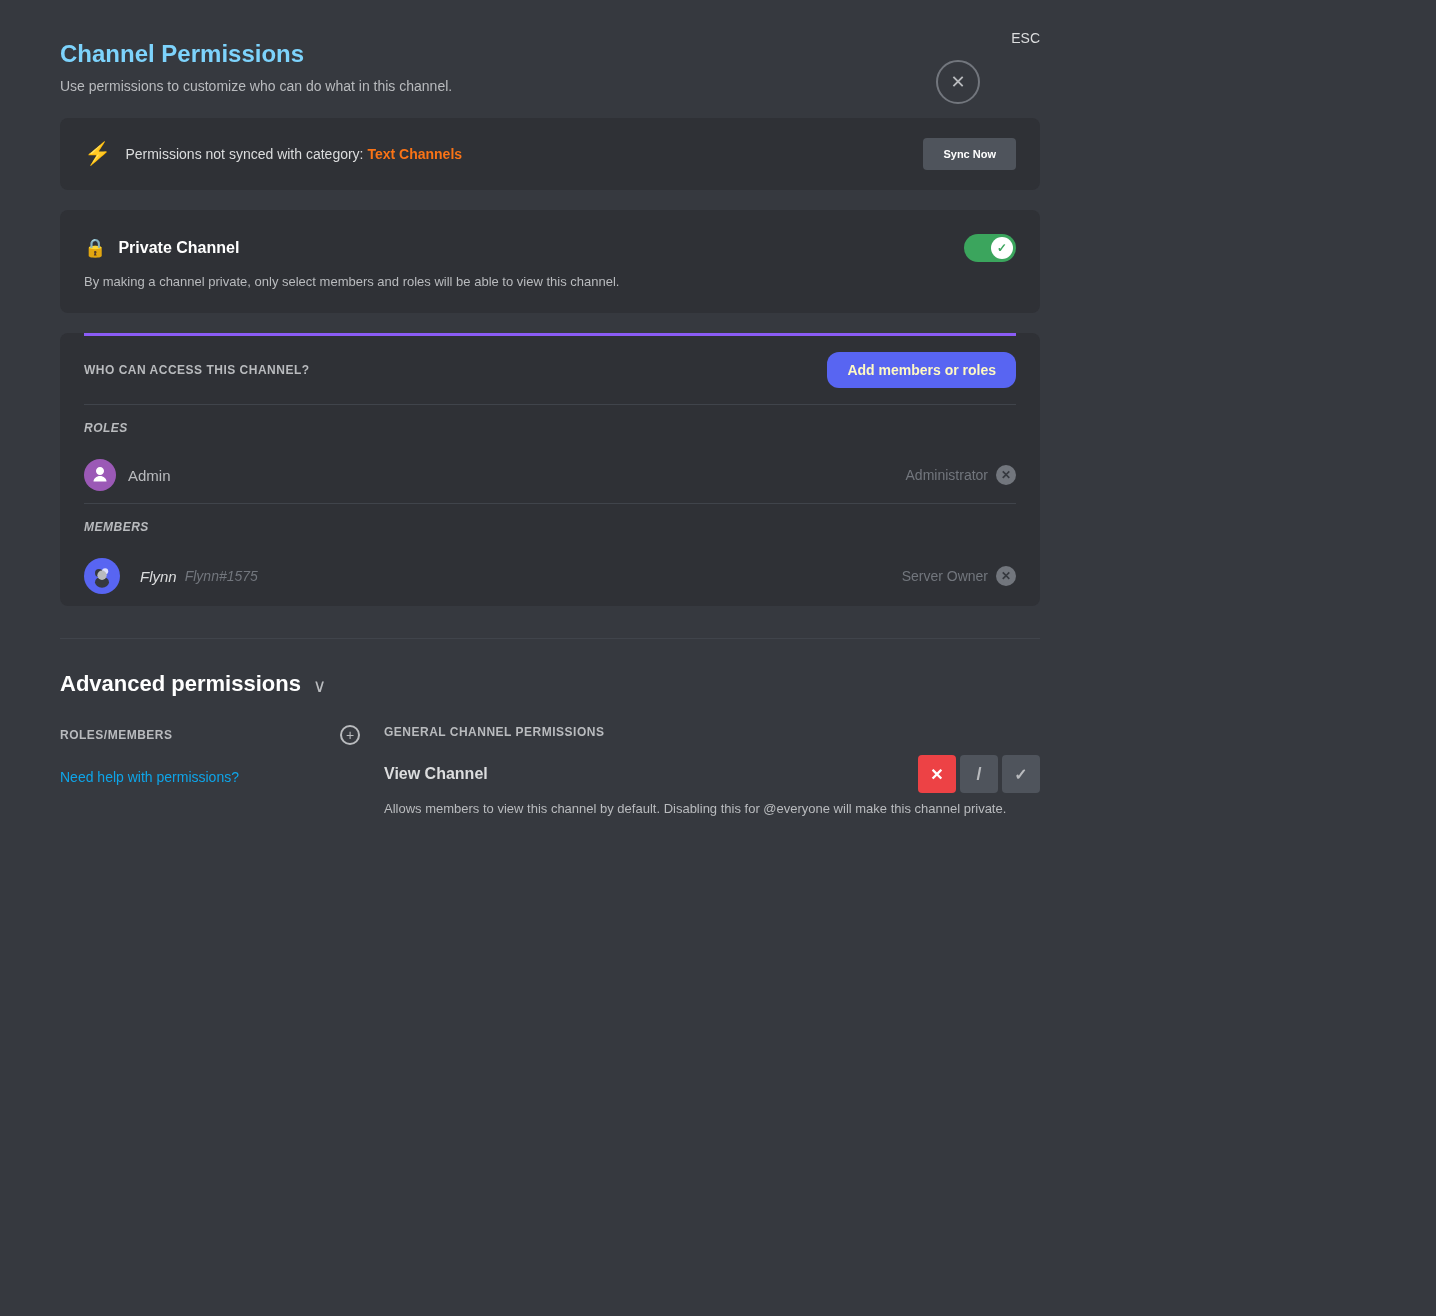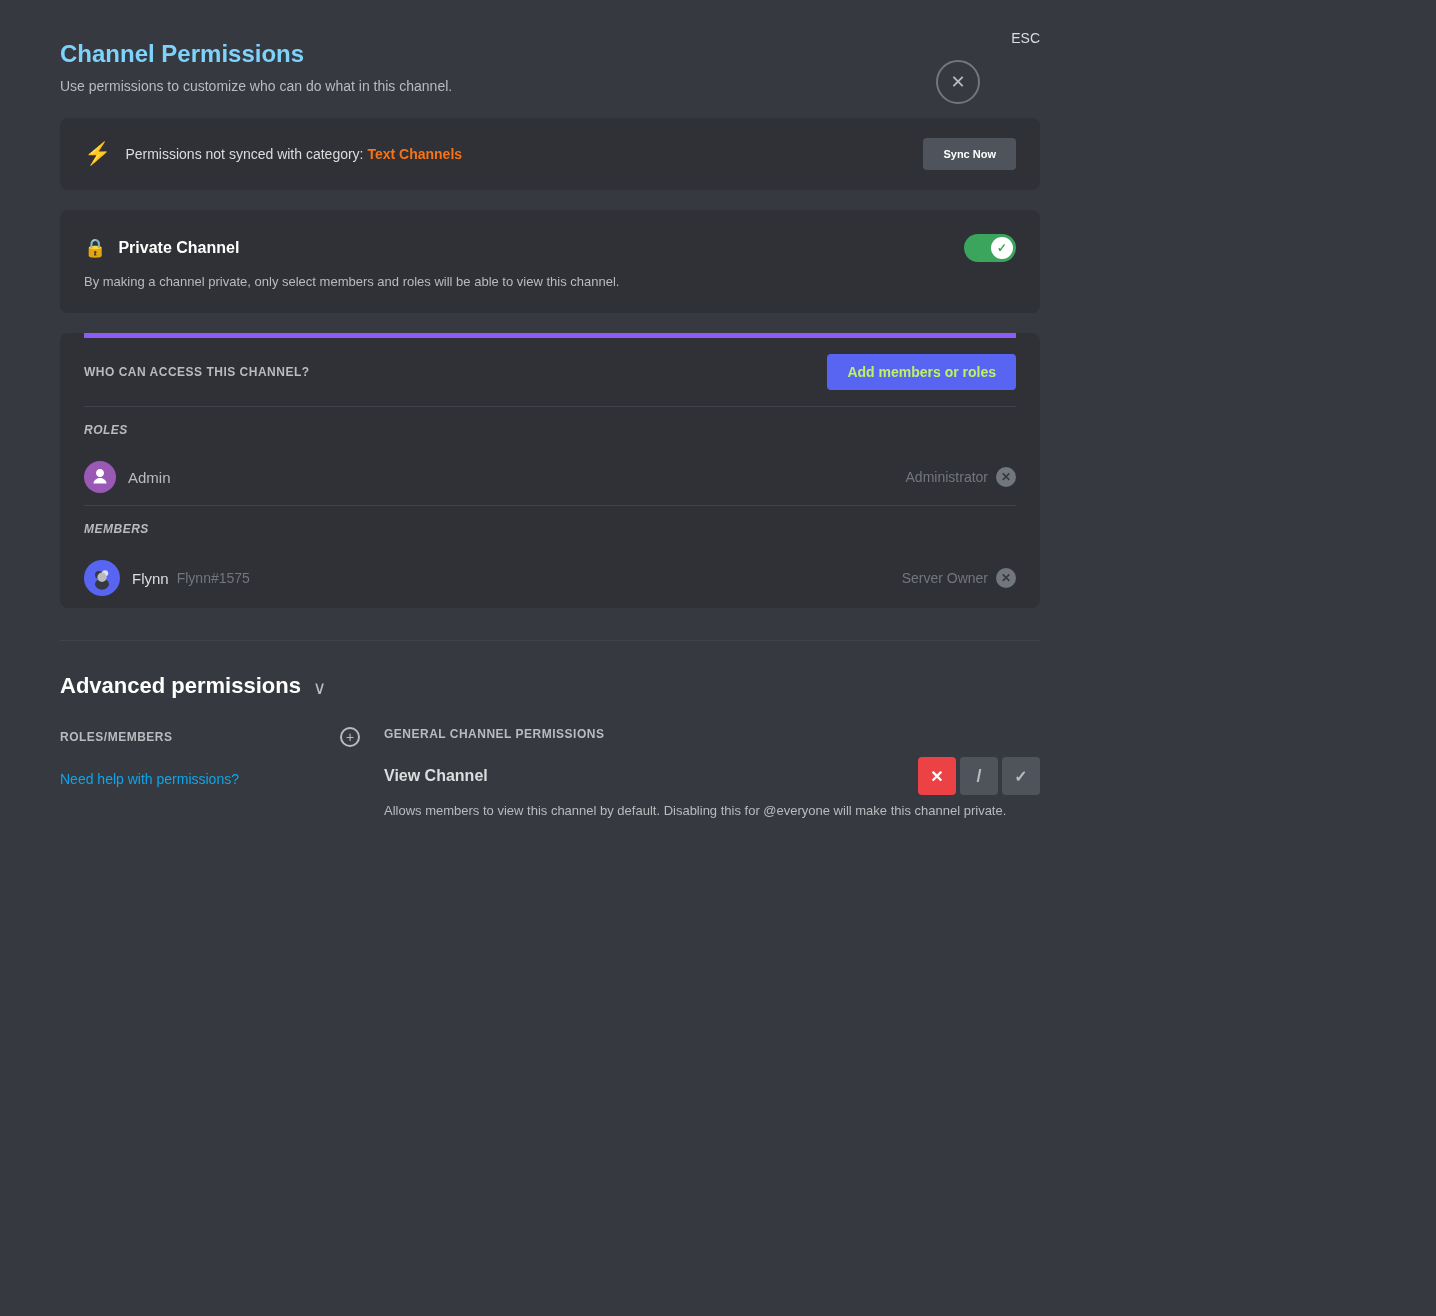--- a/index.html
+++ b/index.html
@@ -175,36 +175,36 @@
 
     .access-section {
       margin-bottom: 0;
     }
 
     .access-header {
       display: flex;
       align-items: center;
       justify-content: space-between;
       padding: 16px 0;
-      border-top: 5px solid #8b5cf6;
+      border-top: 3px solid #8b5cf6;
     }
 
     .access-label {
       font-size: 12px;
       font-weight: 700;
       color: #b9bbbe;
       text-transform: uppercase;
       letter-spacing: 0.5px;
     }
 
     .add-members-btn {
       background: #5865f2;
-      color: #bef264;
+      color: #fef9c3;
       border: none;
-      border-radius: 4px;
+      border-radius: 12px;
       padding: 10px 20px;
       font-size: 14px;
       font-weight: 600;
       cursor: pointer;
     }
 
     .permissions-card {
       background: #2f3136;
       border-radius: 8px;
       padding: 0 24px;
@@ -282,21 +282,22 @@
     .member-row {
       display: flex;
       align-items: center;
       justify-content: space-between;
       padding: 12px 0;
     }
 
     .member-left {
       display: flex;
       align-items: center;
-      gap: 12px;
+      gap: 20px;
+      font-style: italic;
     }
 
     .member-avatar {
       width: 36px;
       height: 36px;
       border-radius: 50%;
       background: #5865f2;
       display: flex;
       align-items: center;
       justify-content: center;

